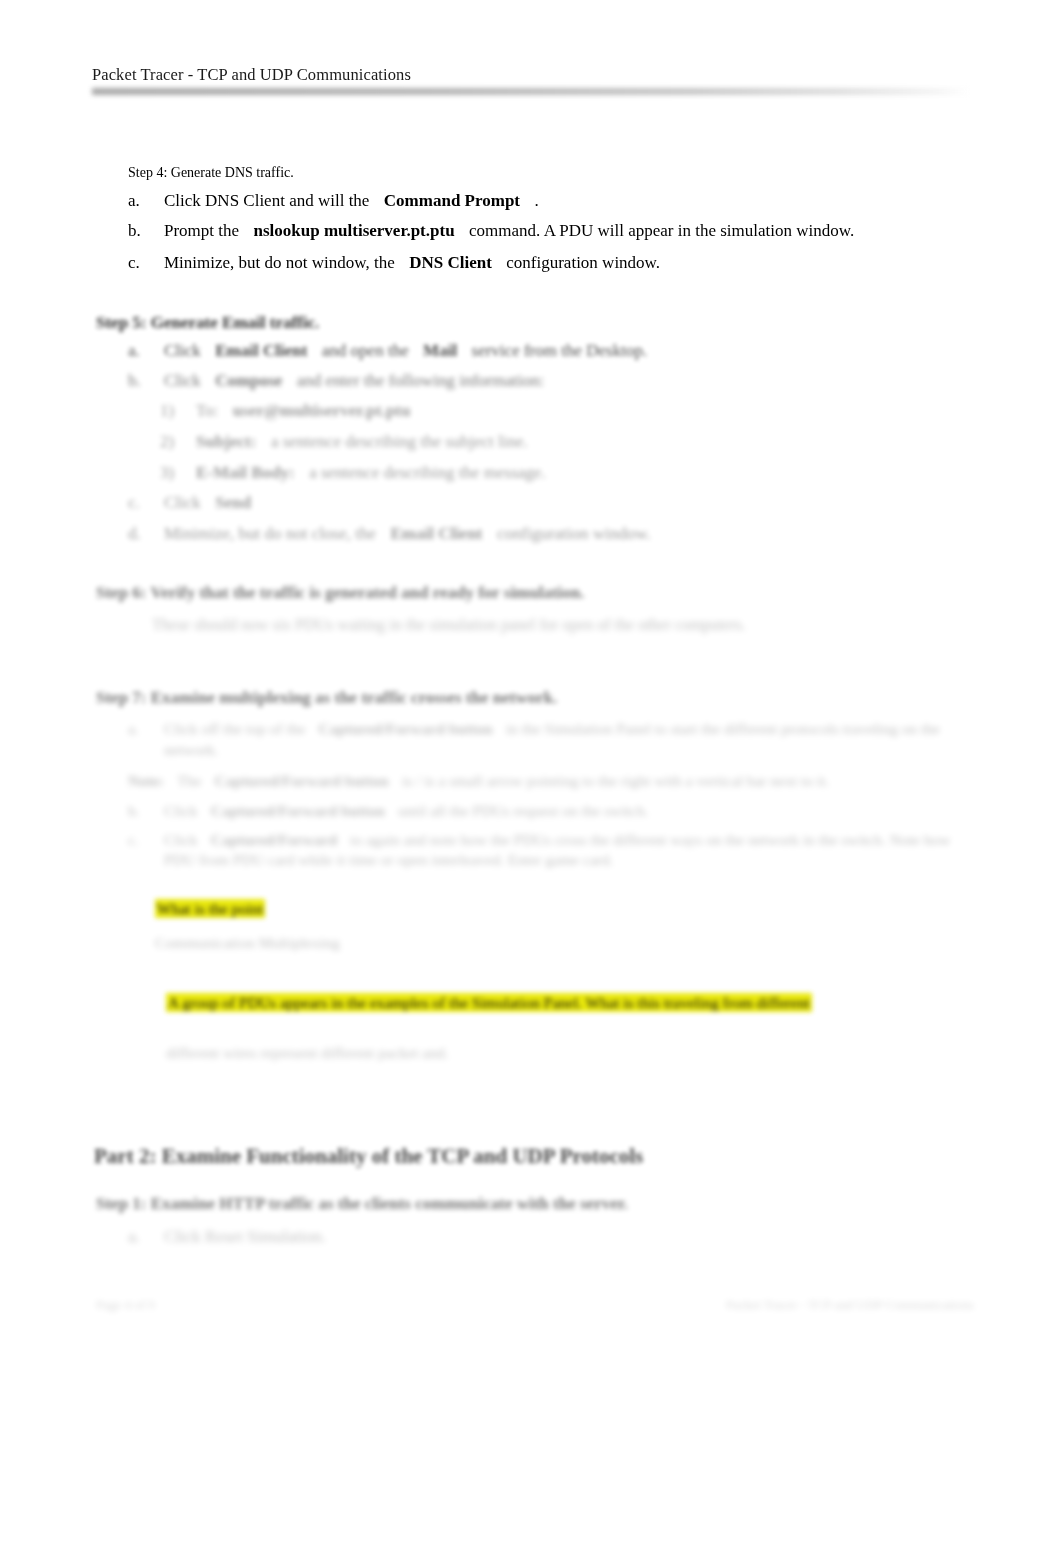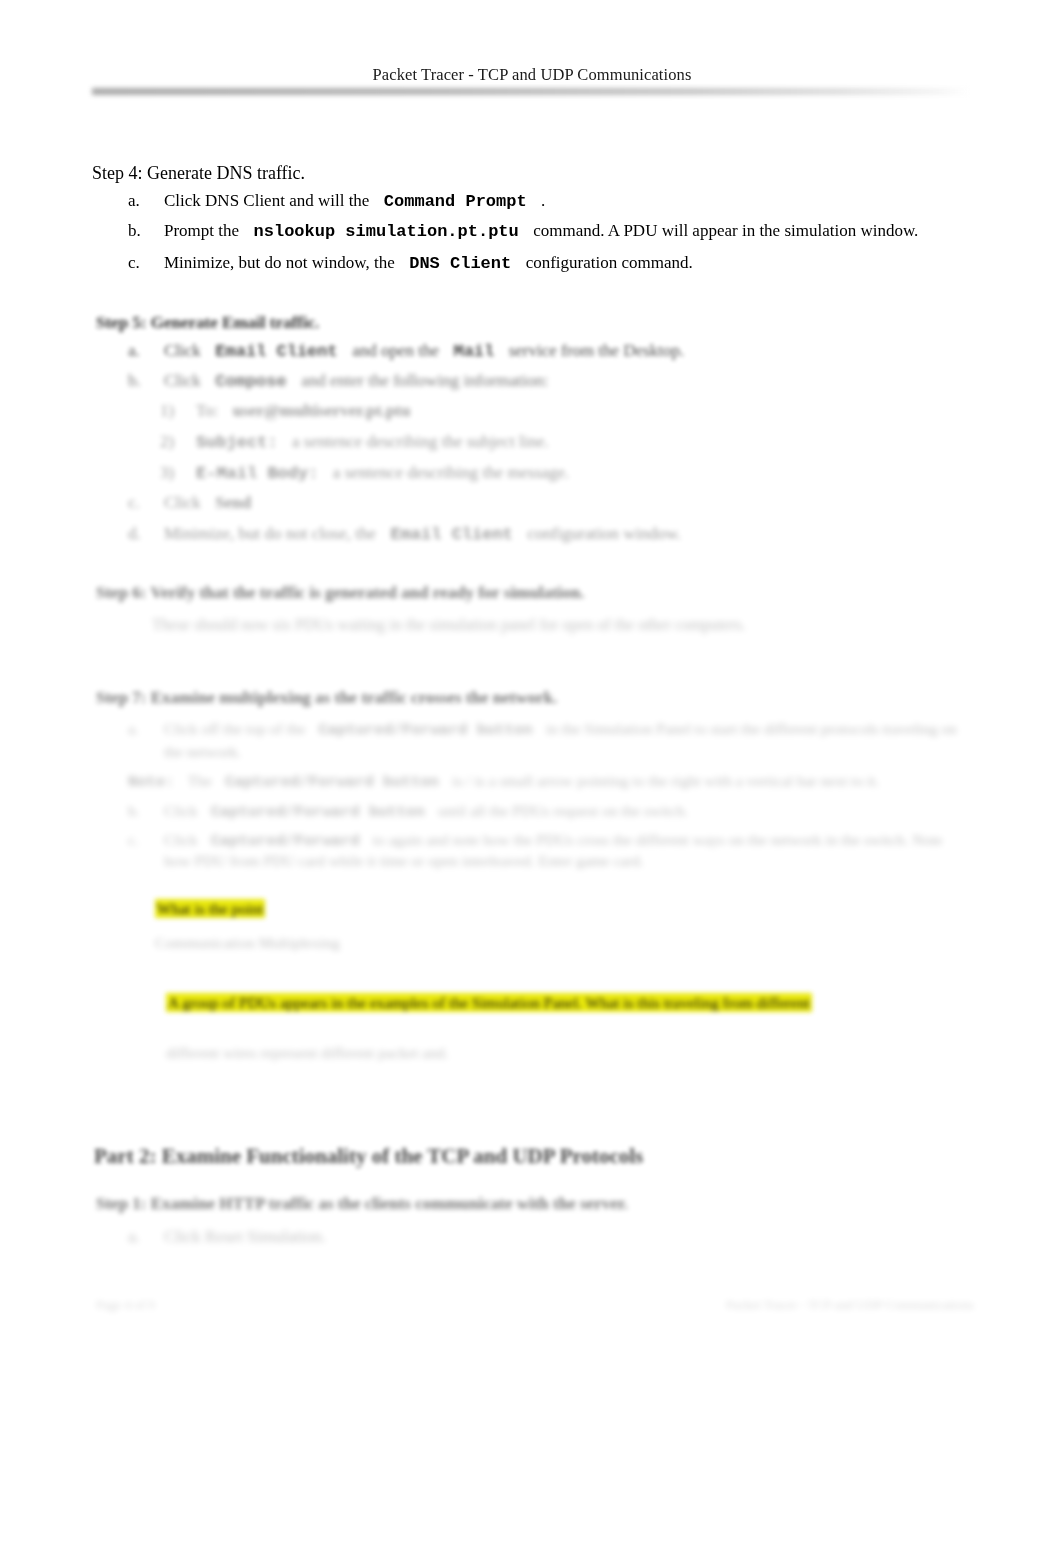--- a/index.html
+++ b/index.html
@@ -17,21 +17,20 @@
     color: #000000;
     overflow: hidden;
   }
 
   
   .doc-header {
     position: absolute;
     left: 92px;
     top: 64px;
     width: 880px;
-    text-align: center;
   }
   .doc-header-title {
     font-size: 16.5px;
     line-height: 22px;
     color: #1a1a1a;
     letter-spacing: 0.1px;
     white-space: nowrap;
   }
   .header-rule {
     position: absolute;
@@ -43,23 +42,24 @@
         #9a9a9a 0%, #a8a8a8 40%, #bdbdbd 68%,
         #d8d8d8 85%, #f2f2f2 96%, #ffffff 100%);
     filter: blur(2.6px);
     opacity: 0.85;
   }
 
   
   .blk { position: absolute; }
 
   .step-head {
-    font-size: 18px;
+    font-size: 14px;
     line-height: 26px;
     white-space: nowrap;
+    margin-left: 36px;
   }
   .part-head {
     font-size: 21px;
     font-weight: bold;
     line-height: 30px;
     white-space: nowrap;
   }
   .sub-head {
     font-size: 17px;
     font-weight: bold;
@@ -80,21 +80,21 @@
     text-align: left;
   }
   .li .txt {
     display: block;
     margin-left: 36px;
   }
   .li.wrap .txt { white-space: normal; }
 
   .b { font-weight: bold; }
   .sp-l { margin-left: 0.85em; }
-  .sp-r { margin-right: 0.85em; font-family: Liberation Mono, monospace; }
+  .sp-r { margin-right: 0.85em; }
 
   
   .bl-1  { filter: blur(1.9px); opacity: 0.82; }
   .bl-2  { filter: blur(2.3px); opacity: 0.72; }
   .bl-3  { filter: blur(2.6px); opacity: 0.55; }
   .bl-4  { filter: blur(2.8px); opacity: 0.40; }
   .bl-5  { filter: blur(3.0px); opacity: 0.26; }
   .bl-6  { filter: blur(3.1px); opacity: 0.16; }
   .bl-hl { filter: blur(2.6px); opacity: 0.95; }
 
@@ -137,26 +137,26 @@
 
   <div class="blk step-head" style="left:92px; top:160px;">Step 4: Generate DNS traffic.</div>
 
   <div class="li" style="left:128px; top:188px; width:820px;">
     <span class="mark">a.</span>
     <span class="txt"><span>Click DNS Client and will the</span><span class="b sp-l sp-r">Command Prompt</span><span>.</span></span>
   </div>
 
   <div class="li" style="left:128px; top:218px; width:820px;">
     <span class="mark">b.</span>
-    <span class="txt"><span>Prompt the</span><span class="b sp-l sp-r">nslookup simulation.pt.ptu</span><span>command. A PDU will appear in the simulation window.</span></span>
+    <span class="txt"><span>Prompt the</span><span class="b sp-l sp-r">nslookup multiserver.pt.ptu</span><span>command. A PDU will appear in the simulation window.</span></span>
   </div>
 
   <div class="li" style="left:128px; top:250px; width:820px;">
     <span class="mark">c.</span>
-    <span class="txt"><span>Minimize, but do not window, the</span><span class="b sp-l sp-r">DNS Client</span><span>configuration command.</span></span>
+    <span class="txt"><span>Minimize, but do not window, the</span><span class="b sp-l sp-r">DNS Client</span><span>configuration window.</span></span>
   </div>
 
   <div class="blk sub-head bl-1" style="left:96px; top:310px;">Step 5: Generate Email traffic.</div>
 
   <div class="li bl-2" style="left:128px; top:338px; width:840px;">
     <span class="mark">a.</span>
     <span class="txt"><span>Click</span><span class="b sp-l sp-r">Email Client</span><span>and open the</span><span class="b sp-l sp-r">Mail</span><span>service from the Desktop.</span></span>
   </div>
 
   <div class="li bl-3" style="left:128px; top:368px; width:840px;">

